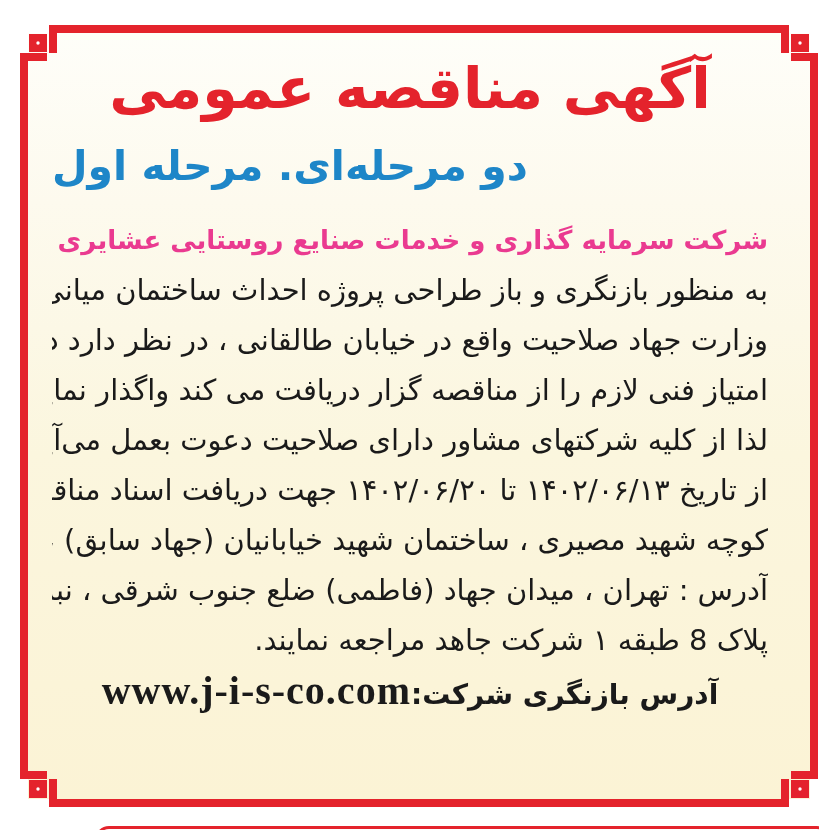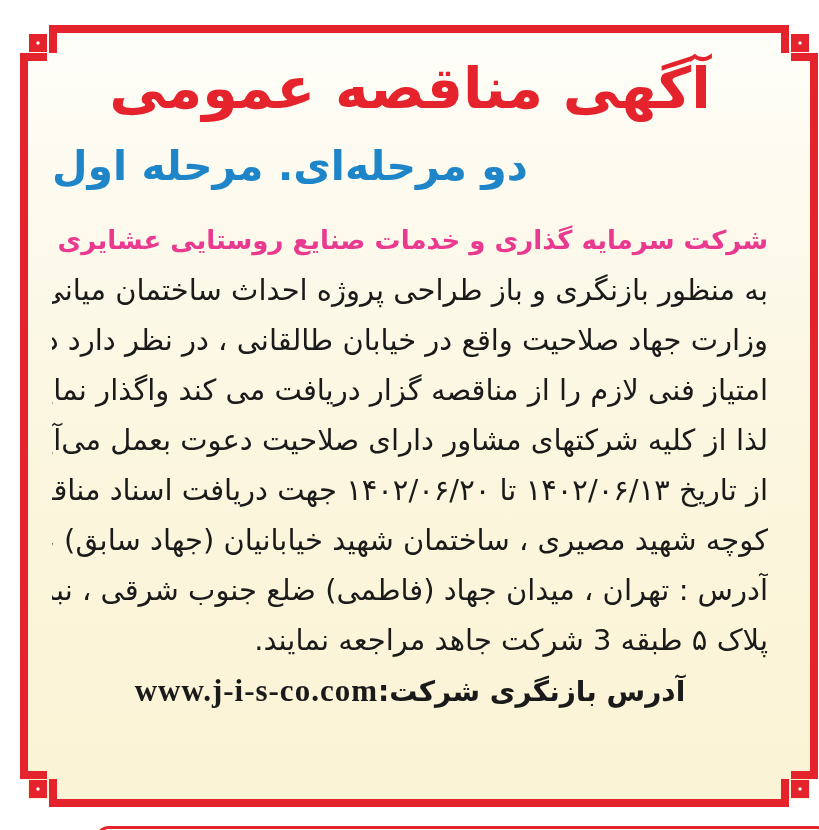--- a/index.html
+++ b/index.html
@@ -94,21 +94,21 @@
   .website-line {
     height: 52px;
     line-height: 52px;
     text-align: center;
     font-size: 28px;
     font-weight: bold;
     white-space: nowrap;
   }
   .website-url {
     font-family: "Liberation Serif", "DejaVu Serif", serif;
-    font-size: 31px;
+    font-size: 40px;
     font-weight: bold;
     letter-spacing: 1px;
   }
   
   .next-ad-edge {
     position: absolute;
     left: 95px;
     top: 826px;
     width: 730px;
     height: 14px;
@@ -166,19 +166,19 @@
 
     <div class="company-line jline">شرکت سرمایه گذاری و خدمات صنایع روستایی عشایری جاهد،</div>
 
     <div class="body-line jline">به منظور بازنگری و باز طراحی پروژه احداث ساختمان میانی</div>
     <div class="body-line jline">وزارت جهاد صلاحیت واقع در خیابان طالقانی ، در نظر دارد در</div>
     <div class="body-line jline endline">امتیاز فنی لازم را از مناقصه گزار دریافت می کند واگذار نماید.</div>
     <div class="body-line jline">لذا از کلیه شرکتهای مشاور دارای صلاحیت دعوت بعمل می‌آید</div>
     <div class="body-line jline">از تاریخ ۱۴۰۲/۰۶/۱۳ تا ۱۴۰۲/۰۶/۲۰ جهت دریافت اسناد مناقصه به</div>
     <div class="body-line jline">کوچه شهید مصیری ، ساختمان شهید خیابانیان (جهاد سابق) ،</div>
     <div class="body-line jline">آدرس : تهران ، میدان جهاد (فاطمی) ضلع جنوب شرقی ، نبش</div>
-    <div class="body-line jline endline">پلاک ۵ طبقه 3 شرکت جاهد مراجعه نمایند.</div>
+    <div class="body-line jline endline">پلاک 8 طبقه ۱ شرکت جاهد مراجعه نمایند.</div>
 
     <div class="website-line"><span>آدرس بازنگری شرکت:</span><span class="website-url" dir="ltr">www.j-i-s-co.com</span></div>
   </div>
 
   <div class="next-ad-edge"></div>
 </div>
 
 </body></html>

